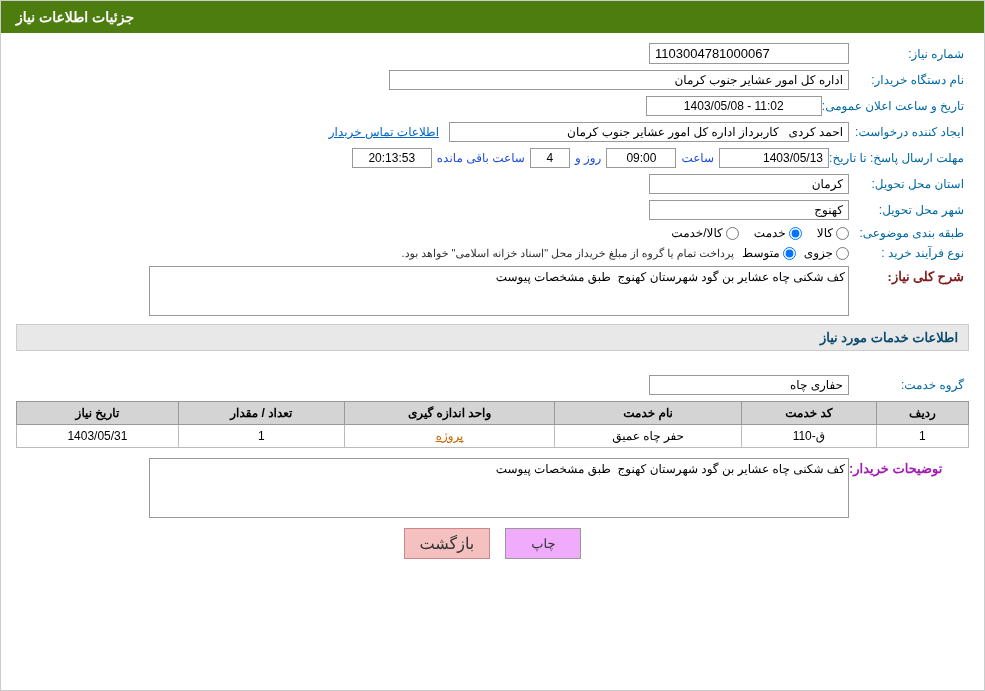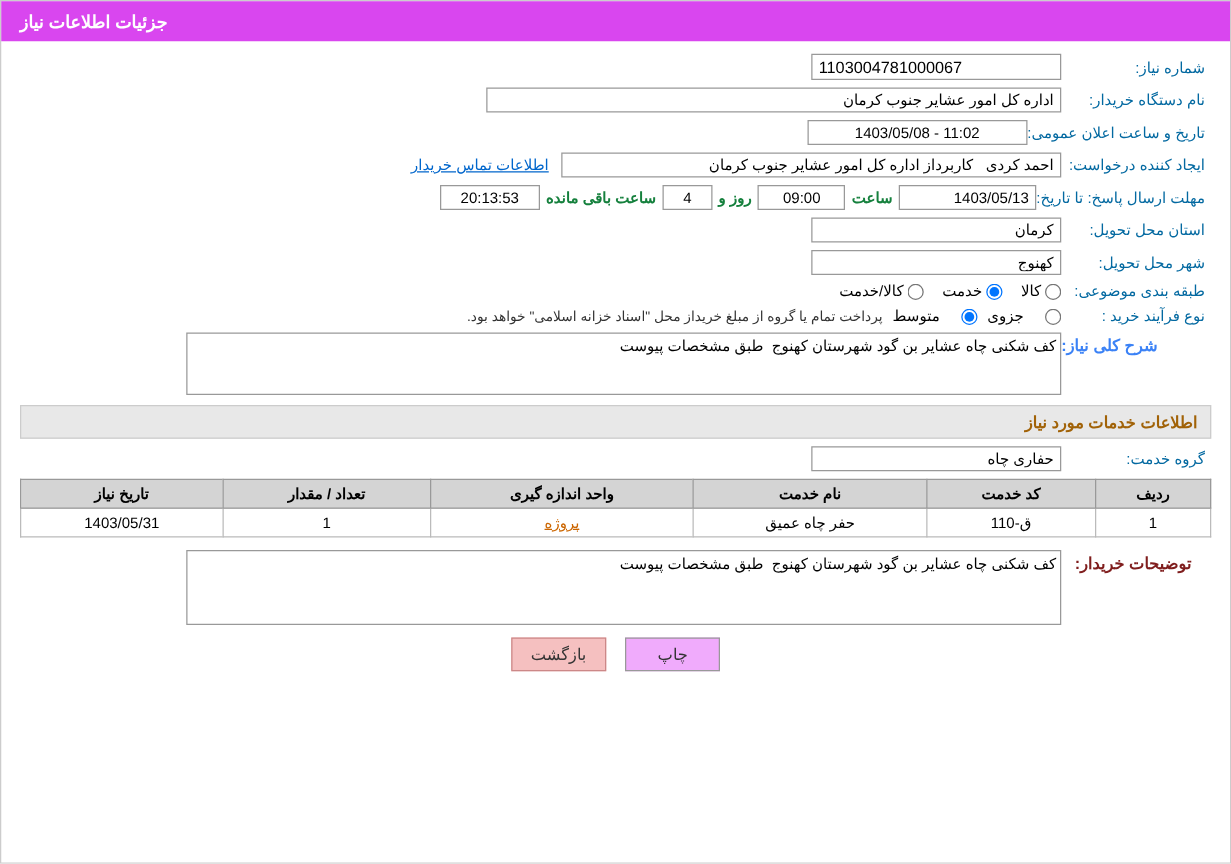--- a/index.html
+++ b/index.html
@@ -10,21 +10,21 @@
       direction: rtl;
     }
     .page-container {
       width: 985px;
       min-height: 691px;
       background: #fff;
       margin: 0 auto;
       border: 1px solid #ccc;
     }
     .header-bar {
-      background: #d946ef;
+      background: #4d7c0f;
       color: #fff;
       text-align: left;
       padding: 8px 15px;
       font-size: 14px;
       font-weight: bold;
     }
     .content {
       padding: 10px 15px;
     }
     .form-row {
@@ -52,32 +52,31 @@
     .input-wide { width: 280px; }
     .input-date { width: 120px; }
     .link-blue {
       color: #0066cc;
       text-decoration: underline;
       cursor: pointer;
       font-size: 12px;
     }
     .inline-label {
       font-size: 12px;
-      color: #15803d;
+      color: #1d4ed8;
       white-space: nowrap;
-      font-weight: bold;
     }
     .section-title {
       background: #e8e8e8;
       border: 1px solid #ccc;
       padding: 5px 10px;
       font-weight: bold;
       font-size: 13px;
-      color: #a16207;
-      margin-bottom: 6px;
+      color: #0c4a6e;
+      margin-bottom: 24px;
       text-align: right;
     }
     .radio-group {
       display: flex;
       align-items: center;
       gap: 15px;
       direction: rtl;
     }
     .radio-item {
       display: flex;
@@ -89,90 +88,91 @@
     }
     .process-row {
       display: flex;
       align-items: center;
       gap: 8px;
       direction: rtl;
     }
     .process-radio {
       display: flex;
       align-items: center;
-      gap: 17px;
+      gap: 3px;
     }
     .process-desc {
       font-size: 11px;
       color: #333;
     }
     .description-box {
       display: flex;
       align-items: flex-start;
       margin-bottom: 8px;
     }
     .desc-label {
+      min-width: 120px;
+      text-align: right;
+      padding-right: 5px;
+      font-size: 13px;
+      font-weight: bold;
+      color: #7f1d1d;
+      padding-top: 3px;
+      font-family: Liberation Serif, serif;
+    }
+    textarea.desc-area {
+      width: 700px;
+      height: 50px;
+      border: 1px solid #999;
+      font-family: Tahoma, Arial, sans-serif;
+      font-size: 12px;
+      direction: rtl;
+      resize: none;
+      padding: 3px;
+    }
+    .table-section {
+      margin-bottom: 10px;
+    }
+    table.data-table {
+      width: 100%;
+      border-collapse: collapse;
+      font-size: 12px;
+    }
+    table.data-table th {
+      background: #d4d4d4;
+      border: 1px solid #999;
+      padding: 4px 8px;
+      text-align: center;
+      font-weight: bold;
+    }
+    table.data-table td {
+      border: 1px solid #bbb;
+      padding: 4px 8px;
+      text-align: center;
+    }
+    table.data-table tr:nth-child(even) td {
+      background: #f9f9f9;
+    }
+    .link-orange {
+      color: #cc6600;
+      text-decoration: underline;
+      cursor: pointer;
+    }
+    .buyer-desc-box {
+      display: flex;
+      align-items: flex-start;
+      margin-bottom: 8px;
+    }
+    .buyer-desc-label {
       min-width: 120px;
       text-align: left;
       padding-right: 5px;
       font-size: 13px;
       font-weight: bold;
-      color: #3b82f6;
-      padding-top: 3px;
-    }
-    textarea.desc-area {
-      width: 700px;
-      height: 50px;
-      border: 1px solid #999;
-      font-family: Tahoma, Arial, sans-serif;
-      font-size: 12px;
-      direction: rtl;
-      resize: none;
-      padding: 3px;
-    }
-    .table-section {
-      margin-bottom: 10px;
-    }
-    table.data-table {
-      width: 100%;
-      border-collapse: collapse;
-      font-size: 12px;
-    }
-    table.data-table th {
-      background: #d4d4d4;
-      border: 1px solid #999;
-      padding: 4px 8px;
-      text-align: center;
-      font-weight: bold;
-    }
-    table.data-table td {
-      border: 1px solid #bbb;
-      padding: 4px 8px;
-      text-align: center;
-    }
-    table.data-table tr:nth-child(even) td {
-      background: #f9f9f9;
-    }
-    .link-orange {
-      color: #cc6600;
-      text-decoration: underline;
-      cursor: pointer;
-    }
-    .buyer-desc-box {
-      display: flex;
-      align-items: flex-start;
-      margin-bottom: 8px;
-    }
-    .buyer-desc-label {
-      min-width: 120px;
-      text-align: center;
-      padding-right: 5px;
-      font-size: 13px;
-      font-weight: bold;
-      color: #7f1d1d;
+      color: #a21caf;
       padding-top: 3px;
     }
     textarea.buyer-area {
       width: 700px;
       height: 60px;
       border: 1px solid #999;
       font-family: Tahoma, Arial, sans-serif;
       font-size: 12px;
       direction: rtl;
       resize: none;
@@ -192,21 +192,21 @@
       font-family: Tahoma, Arial, sans-serif;
       font-size: 13px;
       cursor: pointer;
       color: #333;
     }
     .btn-back {
       background: #f5c0c0;
       border: 1px solid #cc8888;
       padding: 5px 15px;
       font-family: Tahoma, Arial, sans-serif;
-      font-size: 13px;
+      font-size: 16px;
       cursor: pointer;
       color: #333;
     }
     .group-service-row {
       display: flex;
       align-items: center;
       margin-bottom: 6px;
     }
   </style>
 </head>

